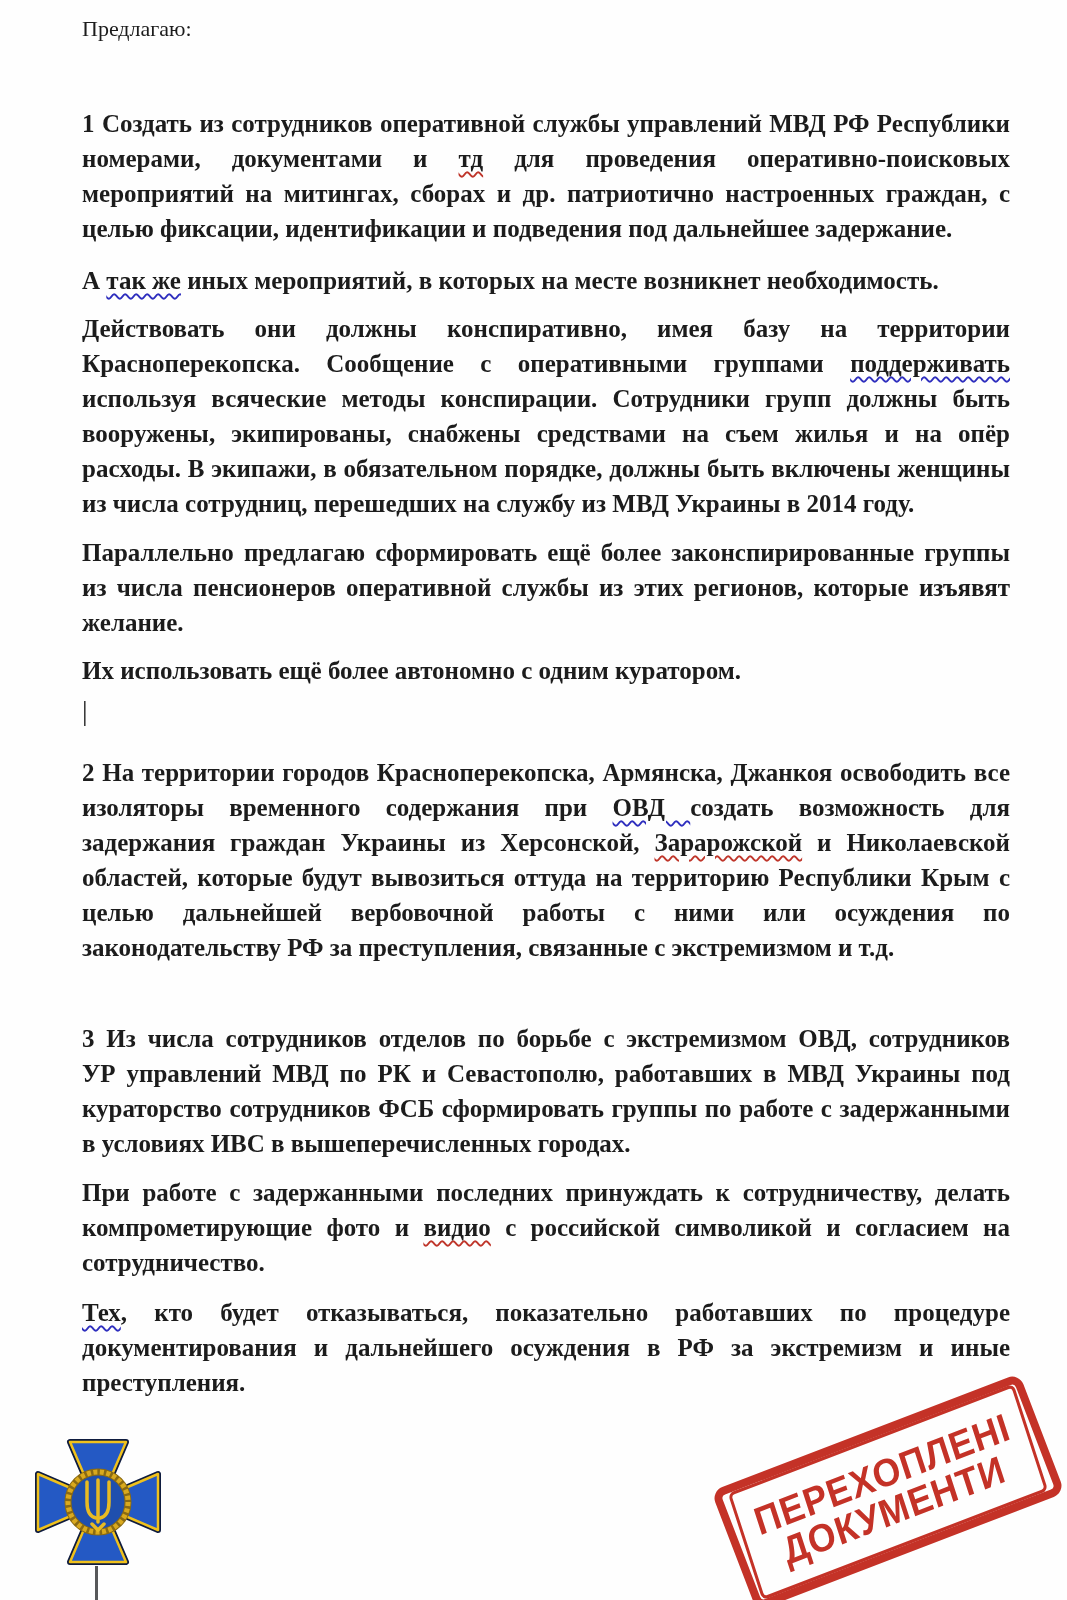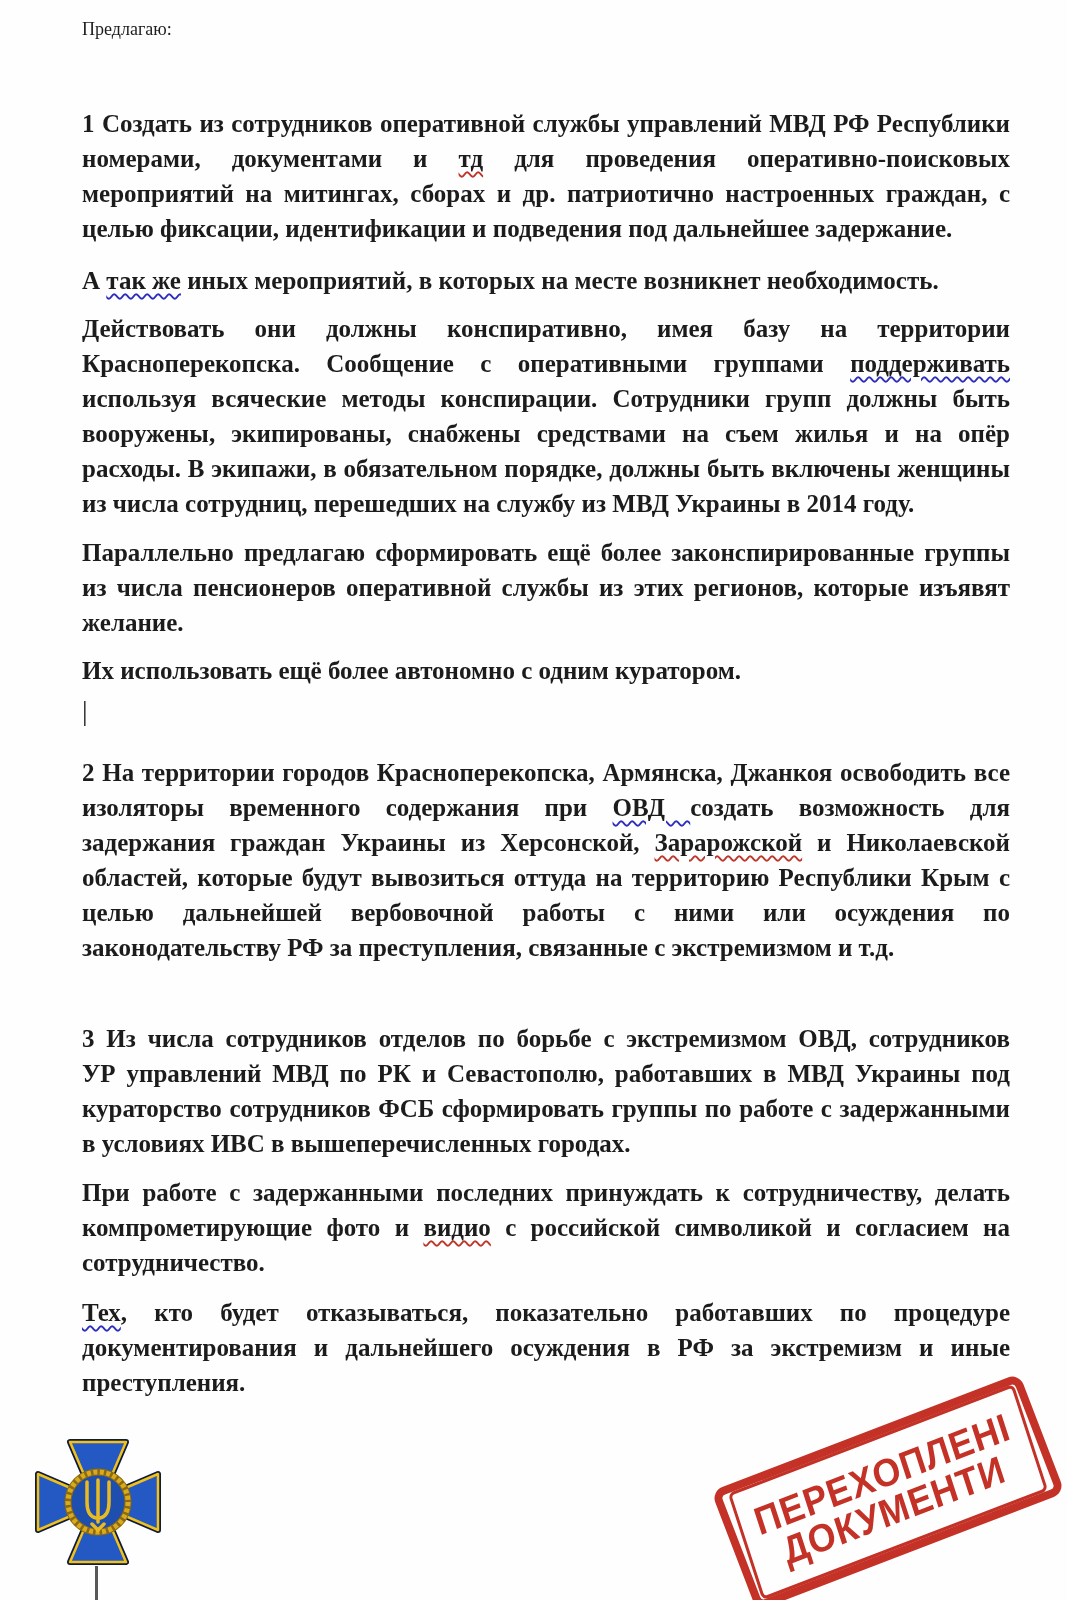--- a/index.html
+++ b/index.html
@@ -1,19 +1,19 @@
 <!DOCTYPE html>
 <html><head>
 <meta charset="utf-8">
 <style>
   html,body{margin:0;padding:0;background:#ffffff;}
   .page{position:relative;width:1067px;height:1600px;background:#fefefe;overflow:hidden;
         font-family:"Liberation Serif","DejaVu Serif",serif;color:#1c1c1c;}
   .body-text{position:absolute;left:82px;top:12px;width:928px;}
-  .heading{font-size:18px;line-height:34px;}
+  .heading{font-size:22px;line-height:34px;}
   .p{font-size:25px;line-height:35px;font-weight:bold;}
   .ln{text-align:justify;text-align-last:justify;}
   .ln.end{text-align-last:left;}
   .p1{margin-top:60px;}
   .p2{margin-top:17px;}
   .p3{margin-top:13px;}
   .p4{margin-top:14px;}
   .p5{margin-top:13px;}
   .caret-line{margin-top:6px;height:33px;font-size:28px;line-height:33px;}
   .p6{margin-top:28px;}

